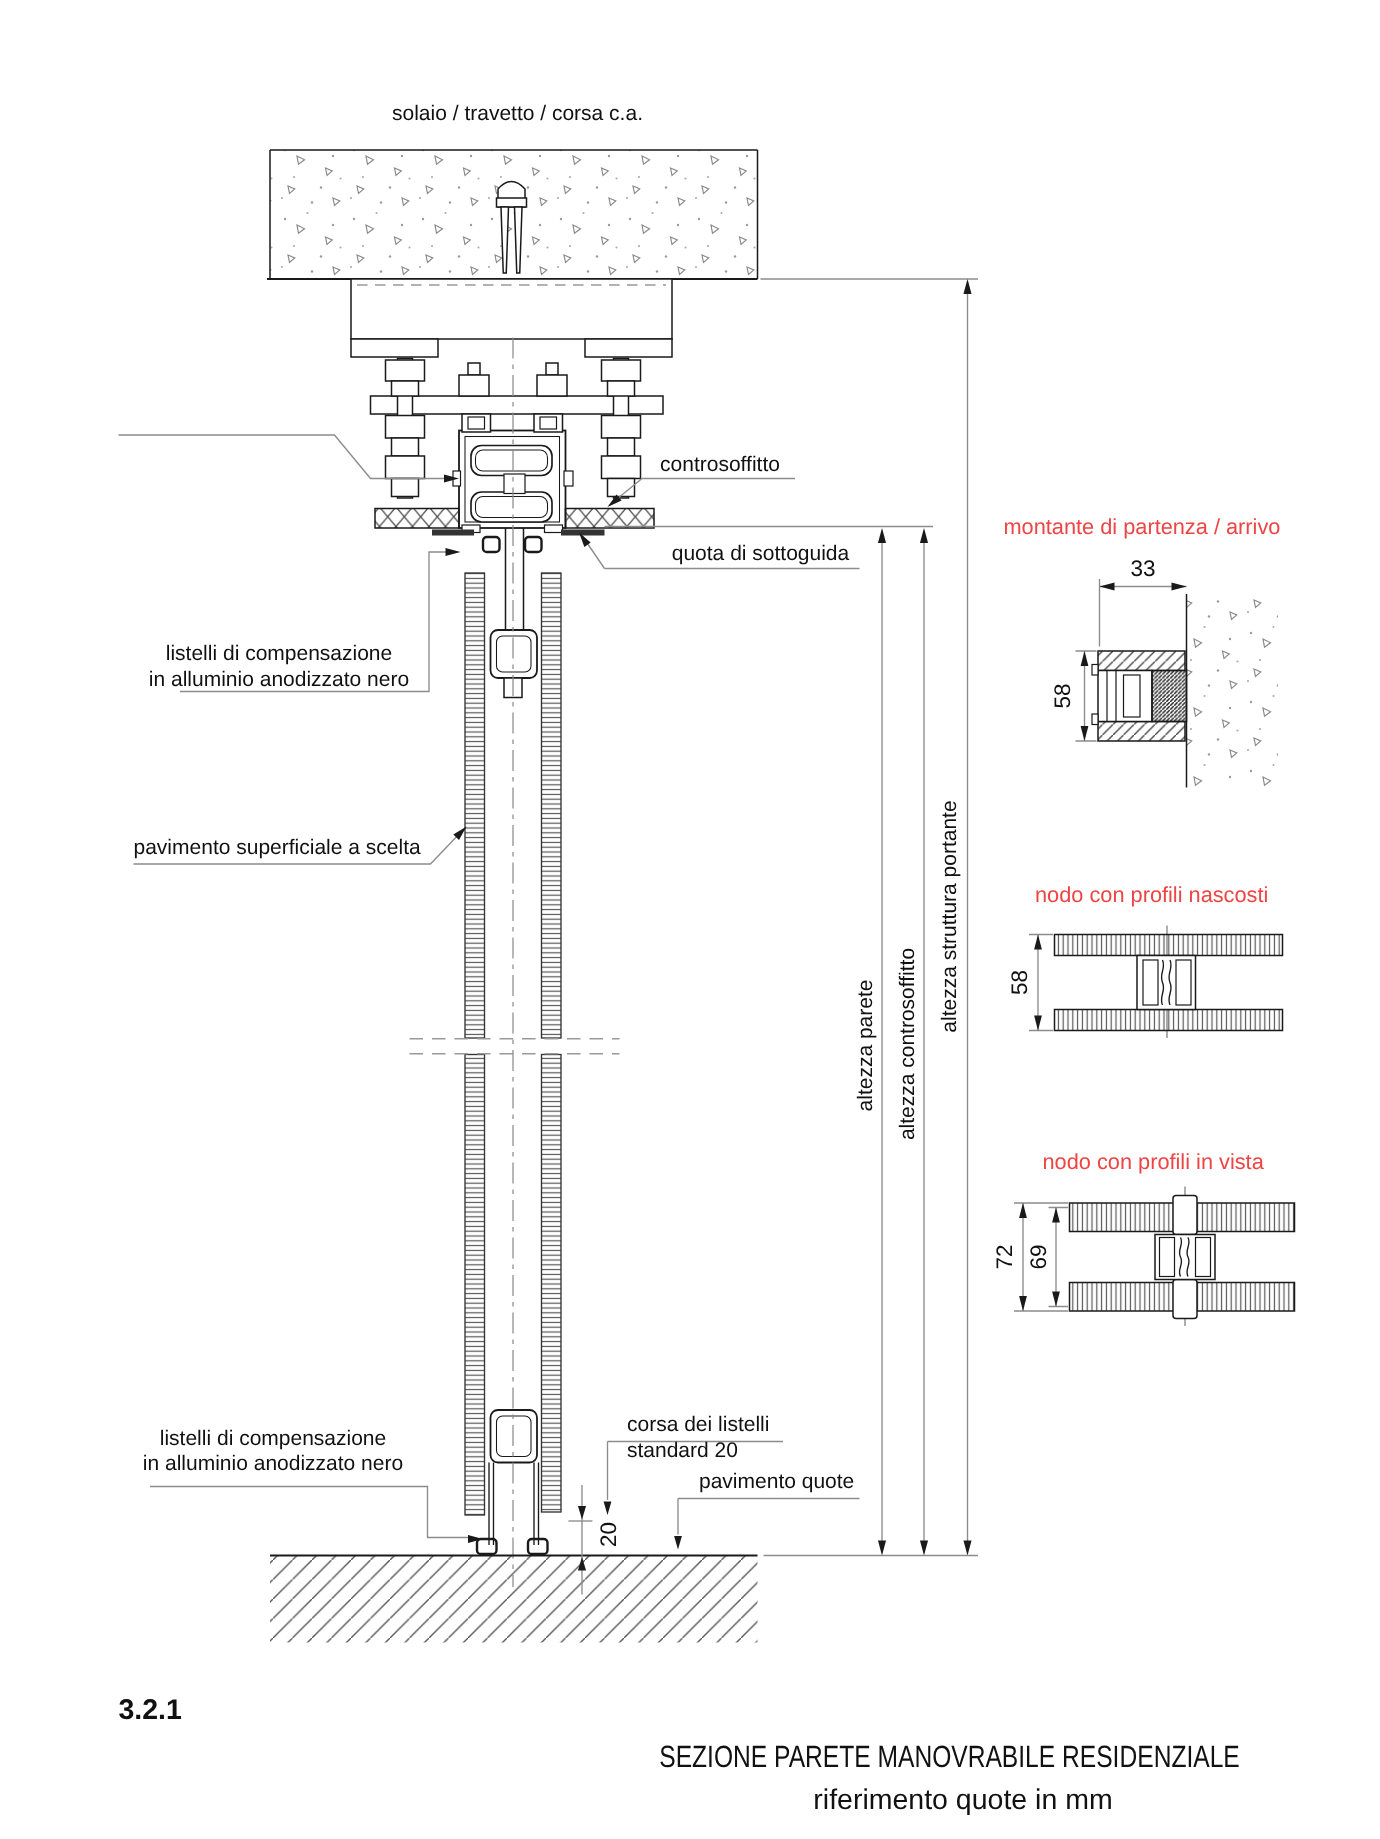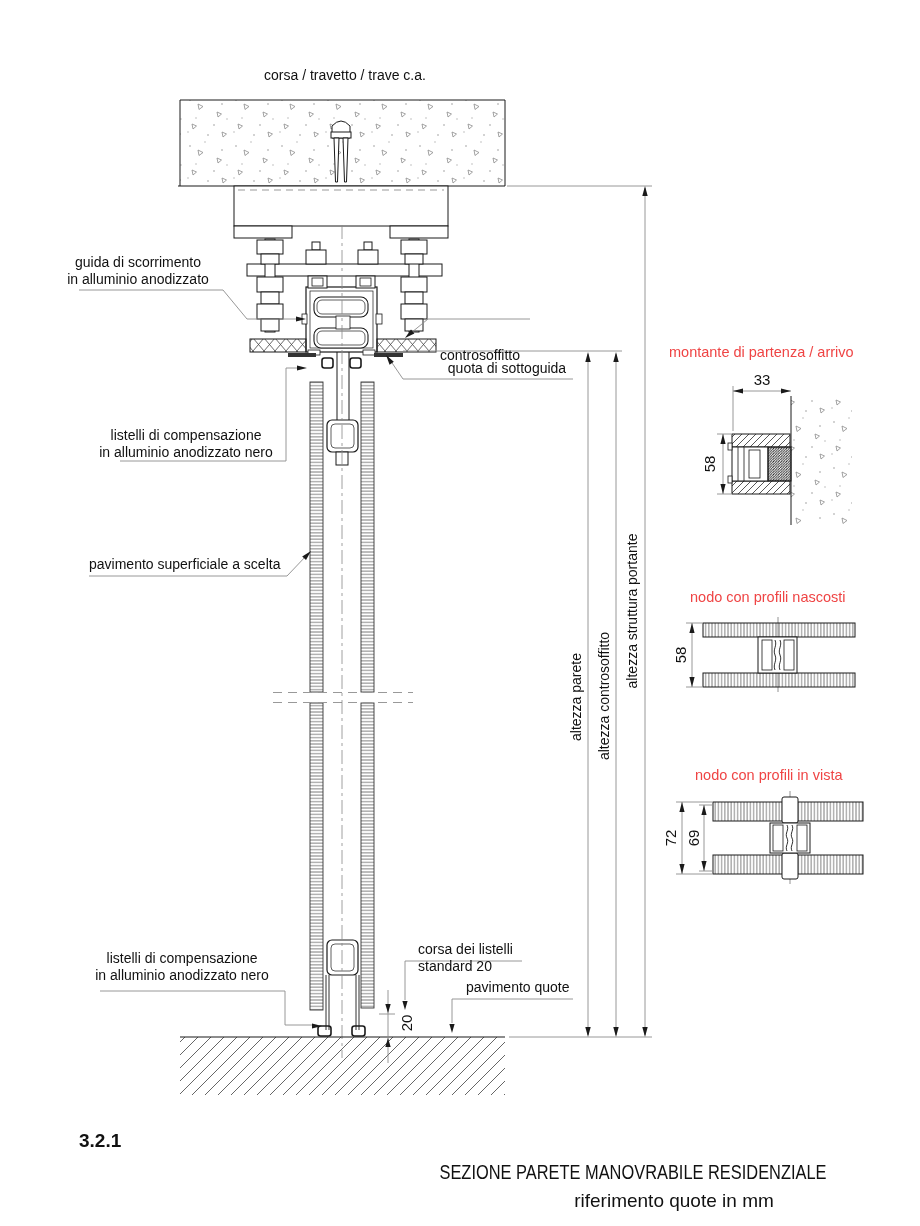--- a/index.html
+++ b/index.html
@@ -8,21 +8,21 @@
   #linework{position:absolute;left:0;top:0;}
   .lbl{position:absolute;font-size:14px;line-height:16.5px;white-space:nowrap;color:#111;}
   .ctr{text-align:center;}
   .vlbl{position:absolute;font-size:14px;white-space:nowrap;color:#111;
         transform:translate(-50%,-50%) rotate(-90deg);}
   .dimnum{font-size:15px;}
   .dettitle{position:absolute;font-size:14.5px;white-space:nowrap;color:#ef4444;}
   .maintitle{position:absolute;font-size:20.5px;white-space:nowrap;color:#111;
              transform:translate(-50%,0) scaleX(0.8);}
   .subtitle{position:absolute;font-size:19px;white-space:nowrap;color:#111;
-            transform:translate(-50%,0);margin-left:32px;}
+            transform:translate(-50%,0);}
   .code{position:absolute;font-size:19px;color:#111;}
 </style>
 </head>
 <body>
 
 <div id="canvas">
 
 <svg id="linework" width="920" height="1226" viewBox="0 0 920 1226">
   <defs>
     <pattern id="stipple" width="46" height="46" patternUnits="userSpaceOnUse">
@@ -270,35 +270,31 @@
     <path d="M699,805 H712 M699,871 H712" stroke="#8c8c8c" stroke-width="0.9" fill="none"></path>
     <path d="M682,802 V874" stroke="#8c8c8c" stroke-width="0.9" fill="none"></path>
     <path d="M704,805 V871" stroke="#8c8c8c" stroke-width="0.9" fill="none"></path>
     <polygon points="682,802 679.4,812 684.6,812" fill="#1a1a1a"></polygon>
     <polygon points="682,874 679.4,864 684.6,864" fill="#1a1a1a"></polygon>
     <polygon points="704,805 701.4,815 706.6,815" fill="#1a1a1a"></polygon>
     <polygon points="704,871 701.4,861 706.6,861" fill="#1a1a1a"></polygon>
   </g>
 </svg>
 
-<div class="lbl ctr" style="left:230px;top:67px;width:230px;">corsa / travetto / trave c.a.</div>
-
-<div class="lbl ctr" style="left:58px;top:254px;width:160px;">
-  <div>guida di scorrimento</div>
-  <div>in alluminio anodizzato</div>
-</div>
+<div class="lbl ctr" style="left:230px;top:67px;width:230px;">solaio / travetto / corsa c.a.</div>
+
 
 <div class="lbl ctr" style="left:96px;top:427px;width:180px;">
   <div>listelli di compensazione</div>
   <div>in alluminio anodizzato nero</div>
 </div>
 
 <div class="lbl" style="left:89px;top:556px;">pavimento superficiale a scelta</div>
 
-<div class="lbl ctr" style="left:428px;top:301px;width:104px;margin-top:46px;">controsoffitto</div>
+<div class="lbl ctr" style="left:428px;top:301px;width:104px;">controsoffitto</div>
 
 <div class="lbl ctr" style="left:438px;top:360px;width:138px;">quota di sottoguida</div>
 
 <div class="lbl ctr" style="left:92px;top:950px;width:180px;">
   <div>listelli di compensazione</div>
   <div>in alluminio anodizzato nero</div>
 </div>
 
 <div class="lbl" style="left:418px;top:922px;margin-top:19px;">
   <div>corsa dei listelli</div>

